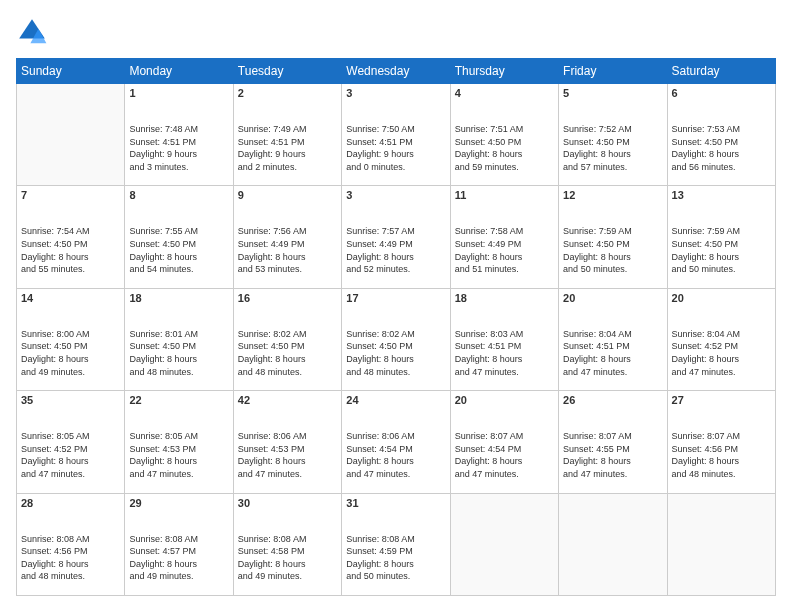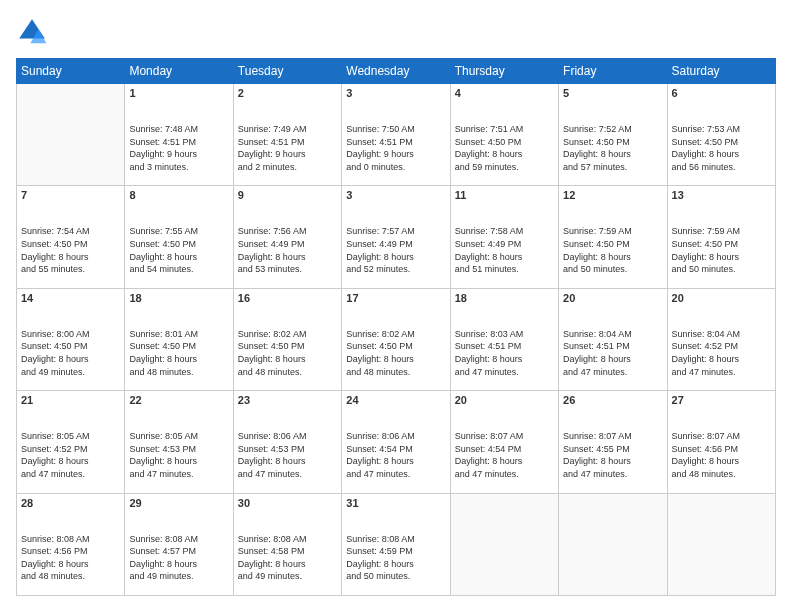--- a/index.html
+++ b/index.html
@@ -214,29 +214,29 @@
             <span class="day-num">20</span>
             <div class="day-info">Sunrise: 8:04 AM<br>Sunset: 4:51 PM<br>Daylight: 8 hours<br>and 47 minutes.</div>
           </td>
           <td>
             <span class="day-num">20</span>
             <div class="day-info">Sunrise: 8:04 AM<br>Sunset: 4:52 PM<br>Daylight: 8 hours<br>and 47 minutes.</div>
           </td>
         </tr>
         <tr class="week-row">
           <td>
-            <span class="day-num">21</span>
+            <span class="day-num">35</span>
             <div class="day-info">Sunrise: 8:05 AM<br>Sunset: 4:52 PM<br>Daylight: 8 hours<br>and 47 minutes.</div>
           </td>
           <td>
             <span class="day-num">22</span>
             <div class="day-info">Sunrise: 8:05 AM<br>Sunset: 4:53 PM<br>Daylight: 8 hours<br>and 47 minutes.</div>
           </td>
           <td>
-            <span class="day-num">23</span>
+            <span class="day-num">42</span>
             <div class="day-info">Sunrise: 8:06 AM<br>Sunset: 4:53 PM<br>Daylight: 8 hours<br>and 47 minutes.</div>
           </td>
           <td>
             <span class="day-num">24</span>
             <div class="day-info">Sunrise: 8:06 AM<br>Sunset: 4:54 PM<br>Daylight: 8 hours<br>and 47 minutes.</div>
           </td>
           <td>
             <span class="day-num">20</span>
             <div class="day-info">Sunrise: 8:07 AM<br>Sunset: 4:54 PM<br>Daylight: 8 hours<br>and 47 minutes.</div>
           </td>

